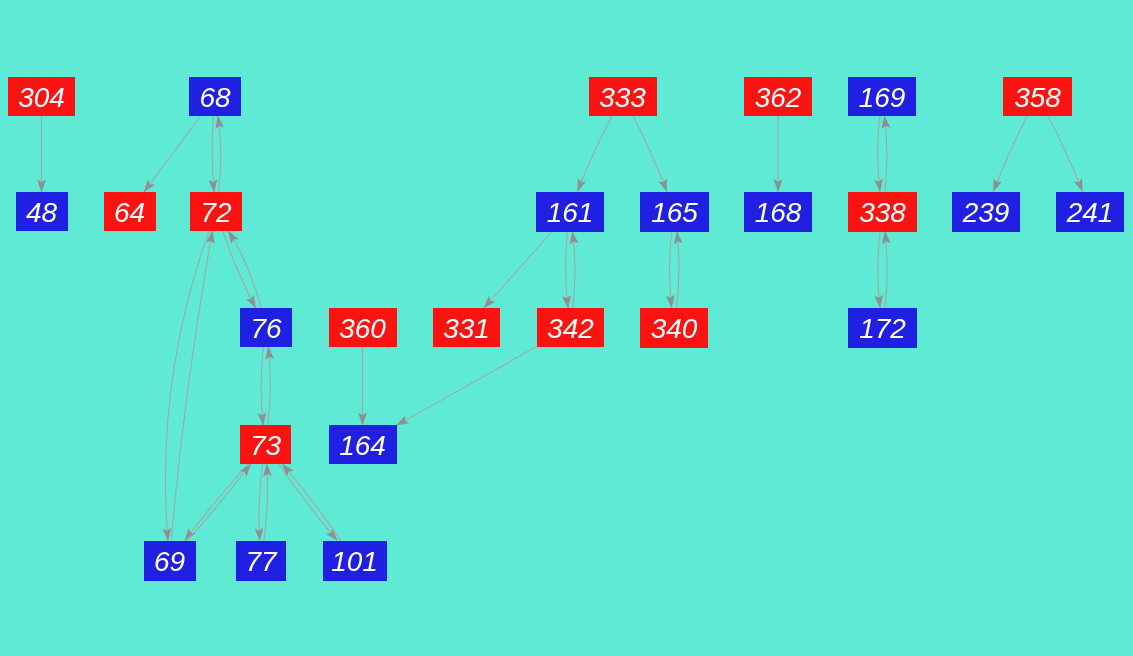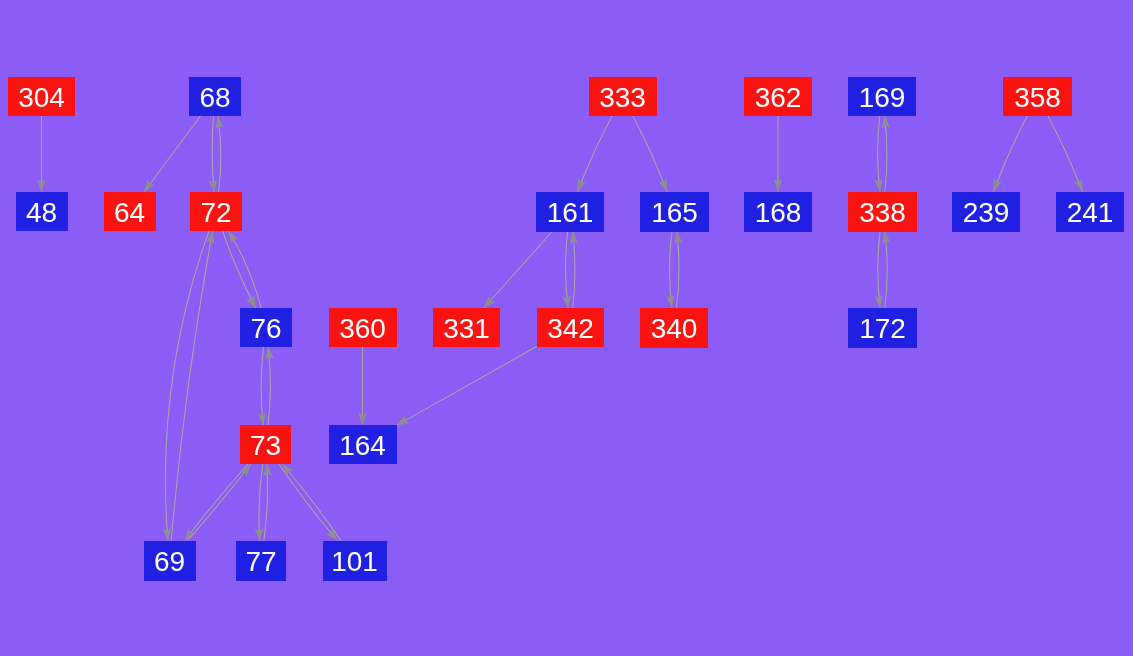--- a/index.html
+++ b/index.html
@@ -8,21 +8,22 @@
     background: #ffffff;
     width: 1133px;
     height: 656px;
     overflow: hidden;
     font-family: "Liberation Sans", sans-serif;
   }
   .stage {
     position: relative;
     width: 1133px;
     height: 656px;
-    background: #8b5cf6;
+    background: #5eead4;
+    font-style: italic;
   }
   svg { display: block; }
   .edge-path {
     fill: none;
     stroke-width: 1.1px;
   }
   .node-rect { shape-rendering: crispEdges; }
   .node-label {
     font-family: "Liberation Sans", sans-serif;
     font-size: 28px;

